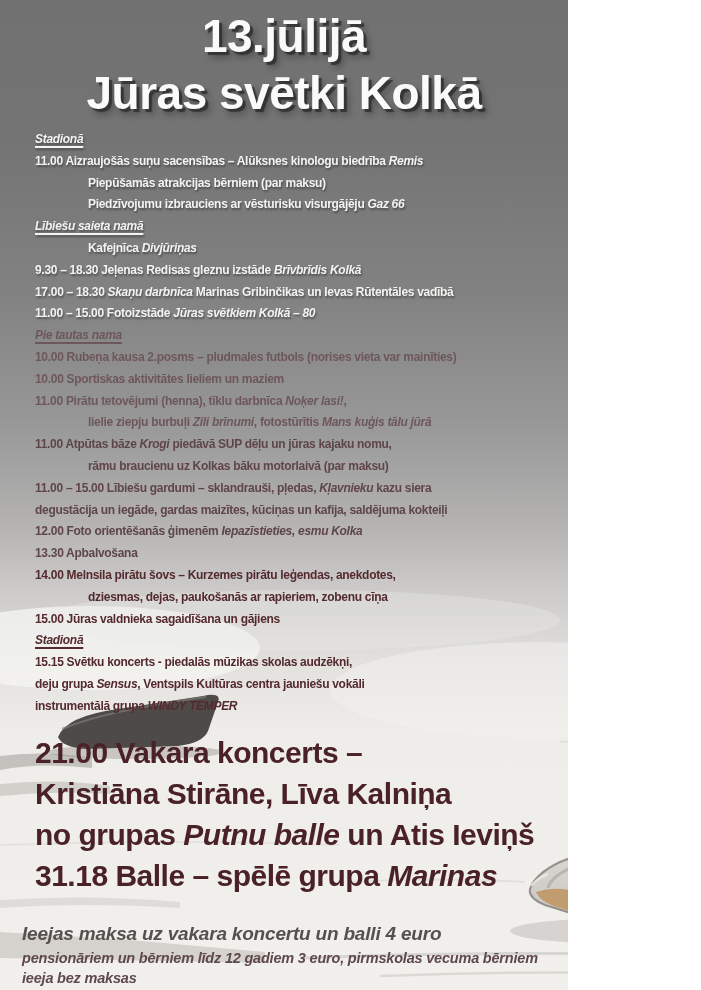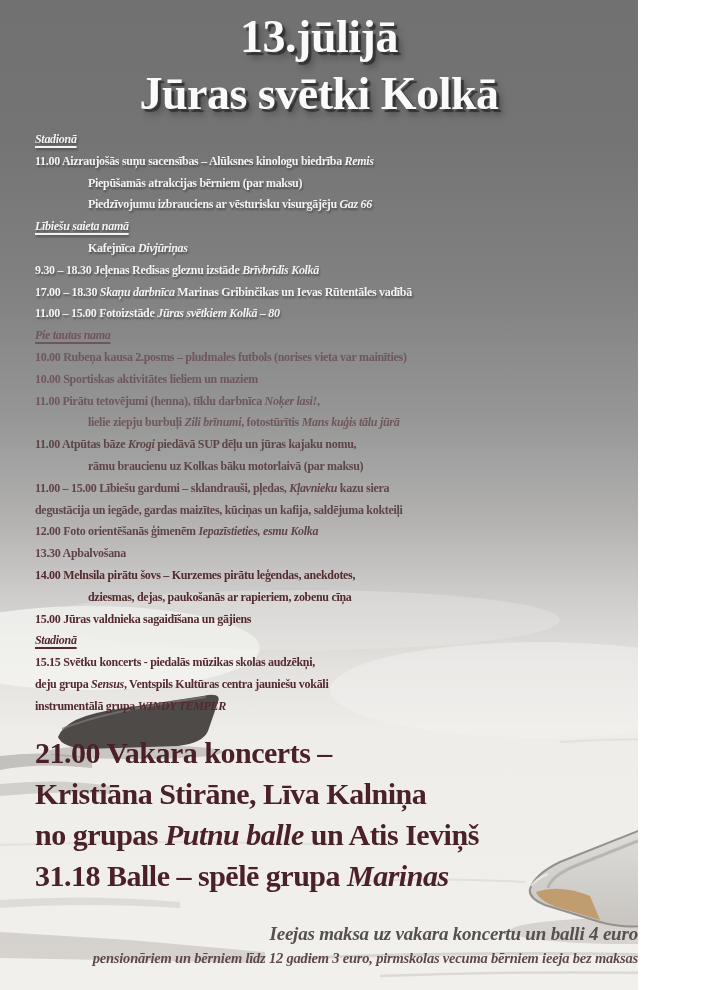--- a/index.html
+++ b/index.html
@@ -1,39 +1,39 @@
 <!DOCTYPE html>
 <html><head>
 <meta charset="utf-8">
 <style>
   html,body{margin:0;padding:0;background:#ffffff;}
   .poster{
-    position:relative;width:638px;height:990px;overflow:hidden;
-    font-family:Liberation Serif, serif;
+    position:relative;width:568px;height:990px;overflow:hidden;
+    font-family:Liberation Sans, sans-serif;
     background:linear-gradient(180deg,
       #717171 0%, #747474 14%, #828282 30%, #969696 42%,
       #b1b0af 52%, #cdccca 60%, #e3e1de 67%, #efede9 74%, #f2f0ed 100%);
   }
   .photo{position:absolute;left:0;top:0;z-index:0;pointer-events:none;}
   .content{position:relative;z-index:1;}
   .title{
     padding-top:8px;text-align:center;color:#fafafa;font-weight:bold;
     font-size:46px;line-height:57px;letter-spacing:-0.5px;
     text-shadow:3px 3px 1px rgba(45,45,45,0.85), 5px 6px 7px rgba(0,0,0,0.30);
   }
   .schedule{margin:7px 0 0 35px;font-weight:bold;font-size:12px;line-height:21.8px;letter-spacing:-0.3px;}
   .line{white-space:nowrap;}
   .line.indent{padding-left:53px;}
   .line.heading{font-style:italic;text-decoration:underline;text-underline-offset:3px;text-decoration-thickness:2px;}
   .tone-light{color:#f4f3f1;text-shadow:1px 2px 2px rgba(25,25,25,0.45);}
   .tone-mid{color:#6e575b;}
   .tone-mid2{color:#5f4549;}
   .tone-dark{color:#542a2e;}
   .evening{margin:14px 0 0 35px;font-weight:bold;font-size:30px;line-height:41px;color:#4a2127;letter-spacing:-0.5px;}
-  .footer{margin:25px 0 0 22px;font-weight:bold;font-style:italic;text-align:right;}
+  .footer{margin:25px 0 0 22px;font-weight:bold;font-style:italic;}
   .footer-line1{font-size:19px;line-height:25px;color:#56504f;letter-spacing:-0.2px;}
   .footer-line2{font-size:14.5px;line-height:20px;color:#5f484b;margin-top:2px;letter-spacing:-0.2px;}
   em{font-style:italic;}
 </style>
 </head>
 <body>
 
 <div class="poster">
 
   <svg class="photo" width="701" height="990" viewBox="0 0 701 990" xmlns="http://www.w3.org/2000/svg">

